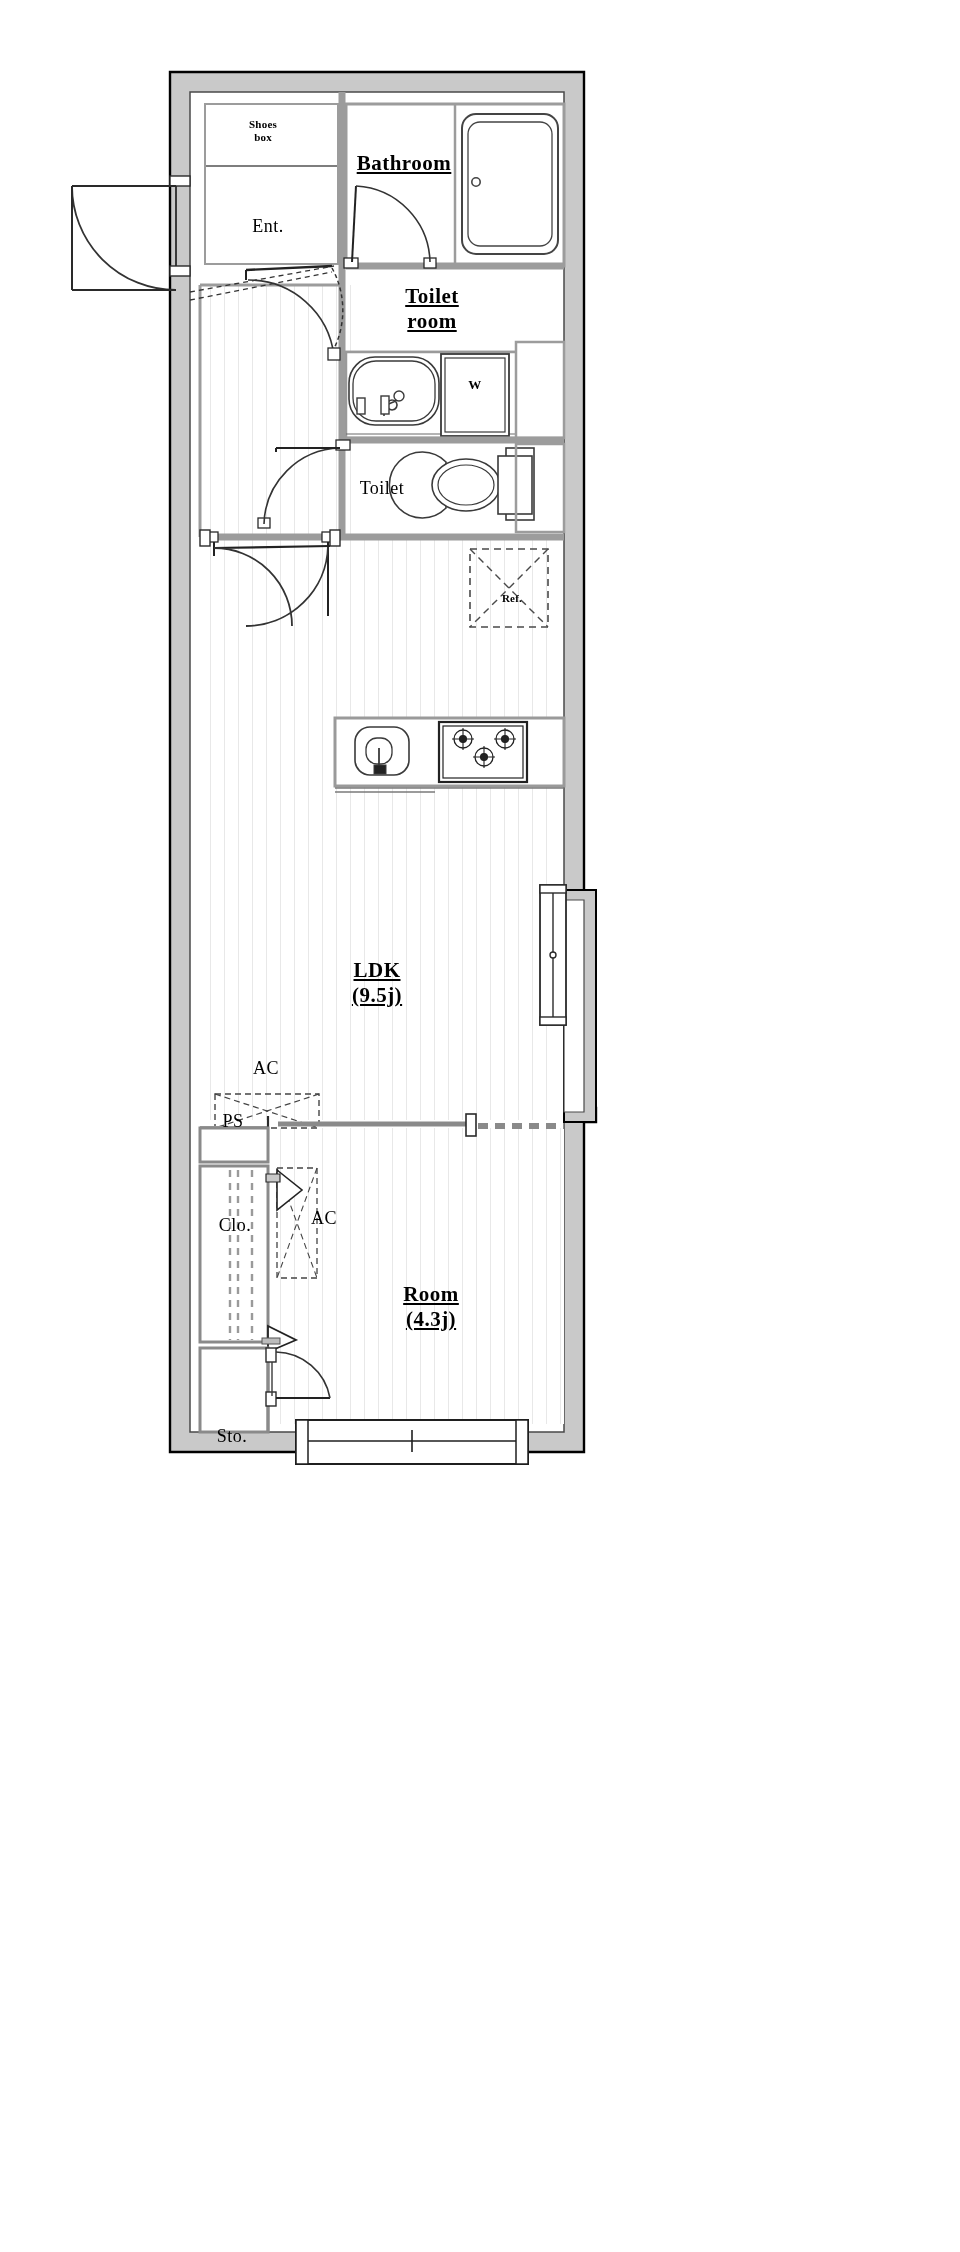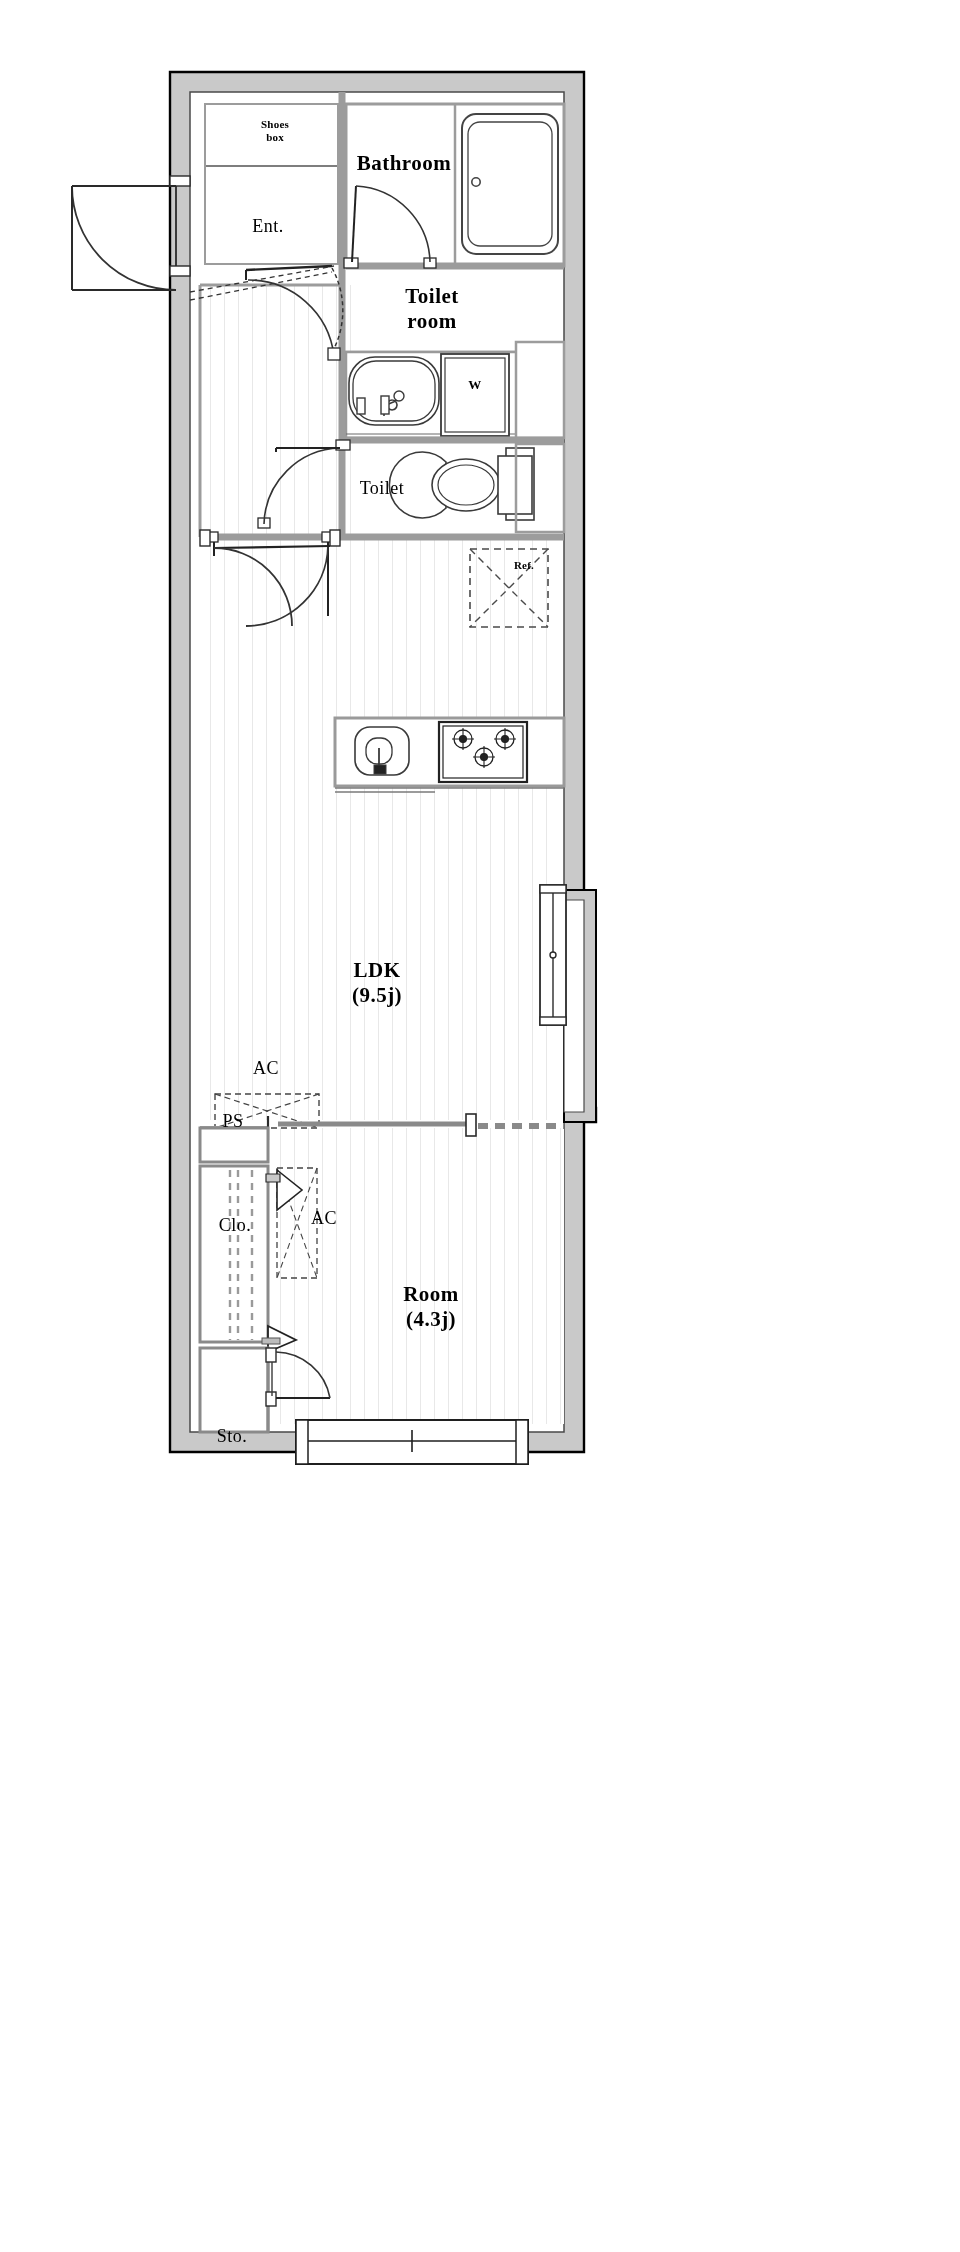--- a/index.html
+++ b/index.html
@@ -1,24 +1,24 @@
 <!DOCTYPE html>
 <html><head>
 <meta charset="utf-8">
 <style>
   html,body{margin:0;padding:0;background:#ffffff;}
   body{width:960px;height:2252px;position:relative;
        font-family:"Liberation Serif", serif;color:#111;overflow:hidden;}
   #plan{position:absolute;left:0;top:0;width:960px;height:2252px;}
   .lbl{position:absolute;text-align:center;line-height:1.18;white-space:nowrap;
        font-family:"Liberation Serif", serif;color:#000;}
-  .lbl.big{font-size:21px;font-weight:700;letter-spacing:.5px;}
+  .lbl.big{font-size:21px;font-weight:700;letter-spacing:.5px;text-decoration:underline;}
   .lbl.med{font-size:18px;font-weight:400;letter-spacing:.5px;}
   .lbl.sml{font-size:13px;font-weight:700;letter-spacing:.3px;}
-  .lbl.tiny{font-size:11px;font-weight:700;letter-spacing:.2px;margin-left:12px;}
+  .lbl.tiny{font-size:11px;font-weight:700;letter-spacing:.2px;}
   .ctr{transform:translateX(-50%);}
 </style>
 </head>
 <body>
 
 <svg id="plan" viewBox="0 0 960 2252" xmlns="http://www.w3.org/2000/svg">
   <defs>
     <pattern id="floorhatch" width="14" height="14" patternUnits="userSpaceOnUse">
       <rect width="14" height="14" fill="#ffffff"></rect>
       <line x1="0" y1="0" x2="0" y2="14" stroke="#e2e2e2" stroke-width="1.6"></line>
@@ -279,21 +279,21 @@
 
 <div class="lbl big ctr" style="left:432px;top:284px;">
   <span>Toilet</span><br>
   <span>room</span>
 </div>
 
 <div class="lbl sml ctr" style="left:475px;top:377px;">W</div>
 
 <div class="lbl med ctr" style="left:382px;top:478px;text-align:center;">Toilet</div>
 
-<div class="lbl tiny ctr" style="left:512px;top:559px;">Ref.</div>
+<div class="lbl tiny ctr" style="left:512px;top:592px;">Ref.</div>
 
 <div class="lbl big ctr" style="left:377px;top:938px;margin-top:20px;">
   <span>LDK</span><br>
   <span>(9.5j)</span>
 </div>
 
 <div class="lbl med ctr" style="left:266px;top:1058px;">AC</div>
 
 <div class="lbl med ctr" style="left:233px;top:1111px;">PS</div>
 

